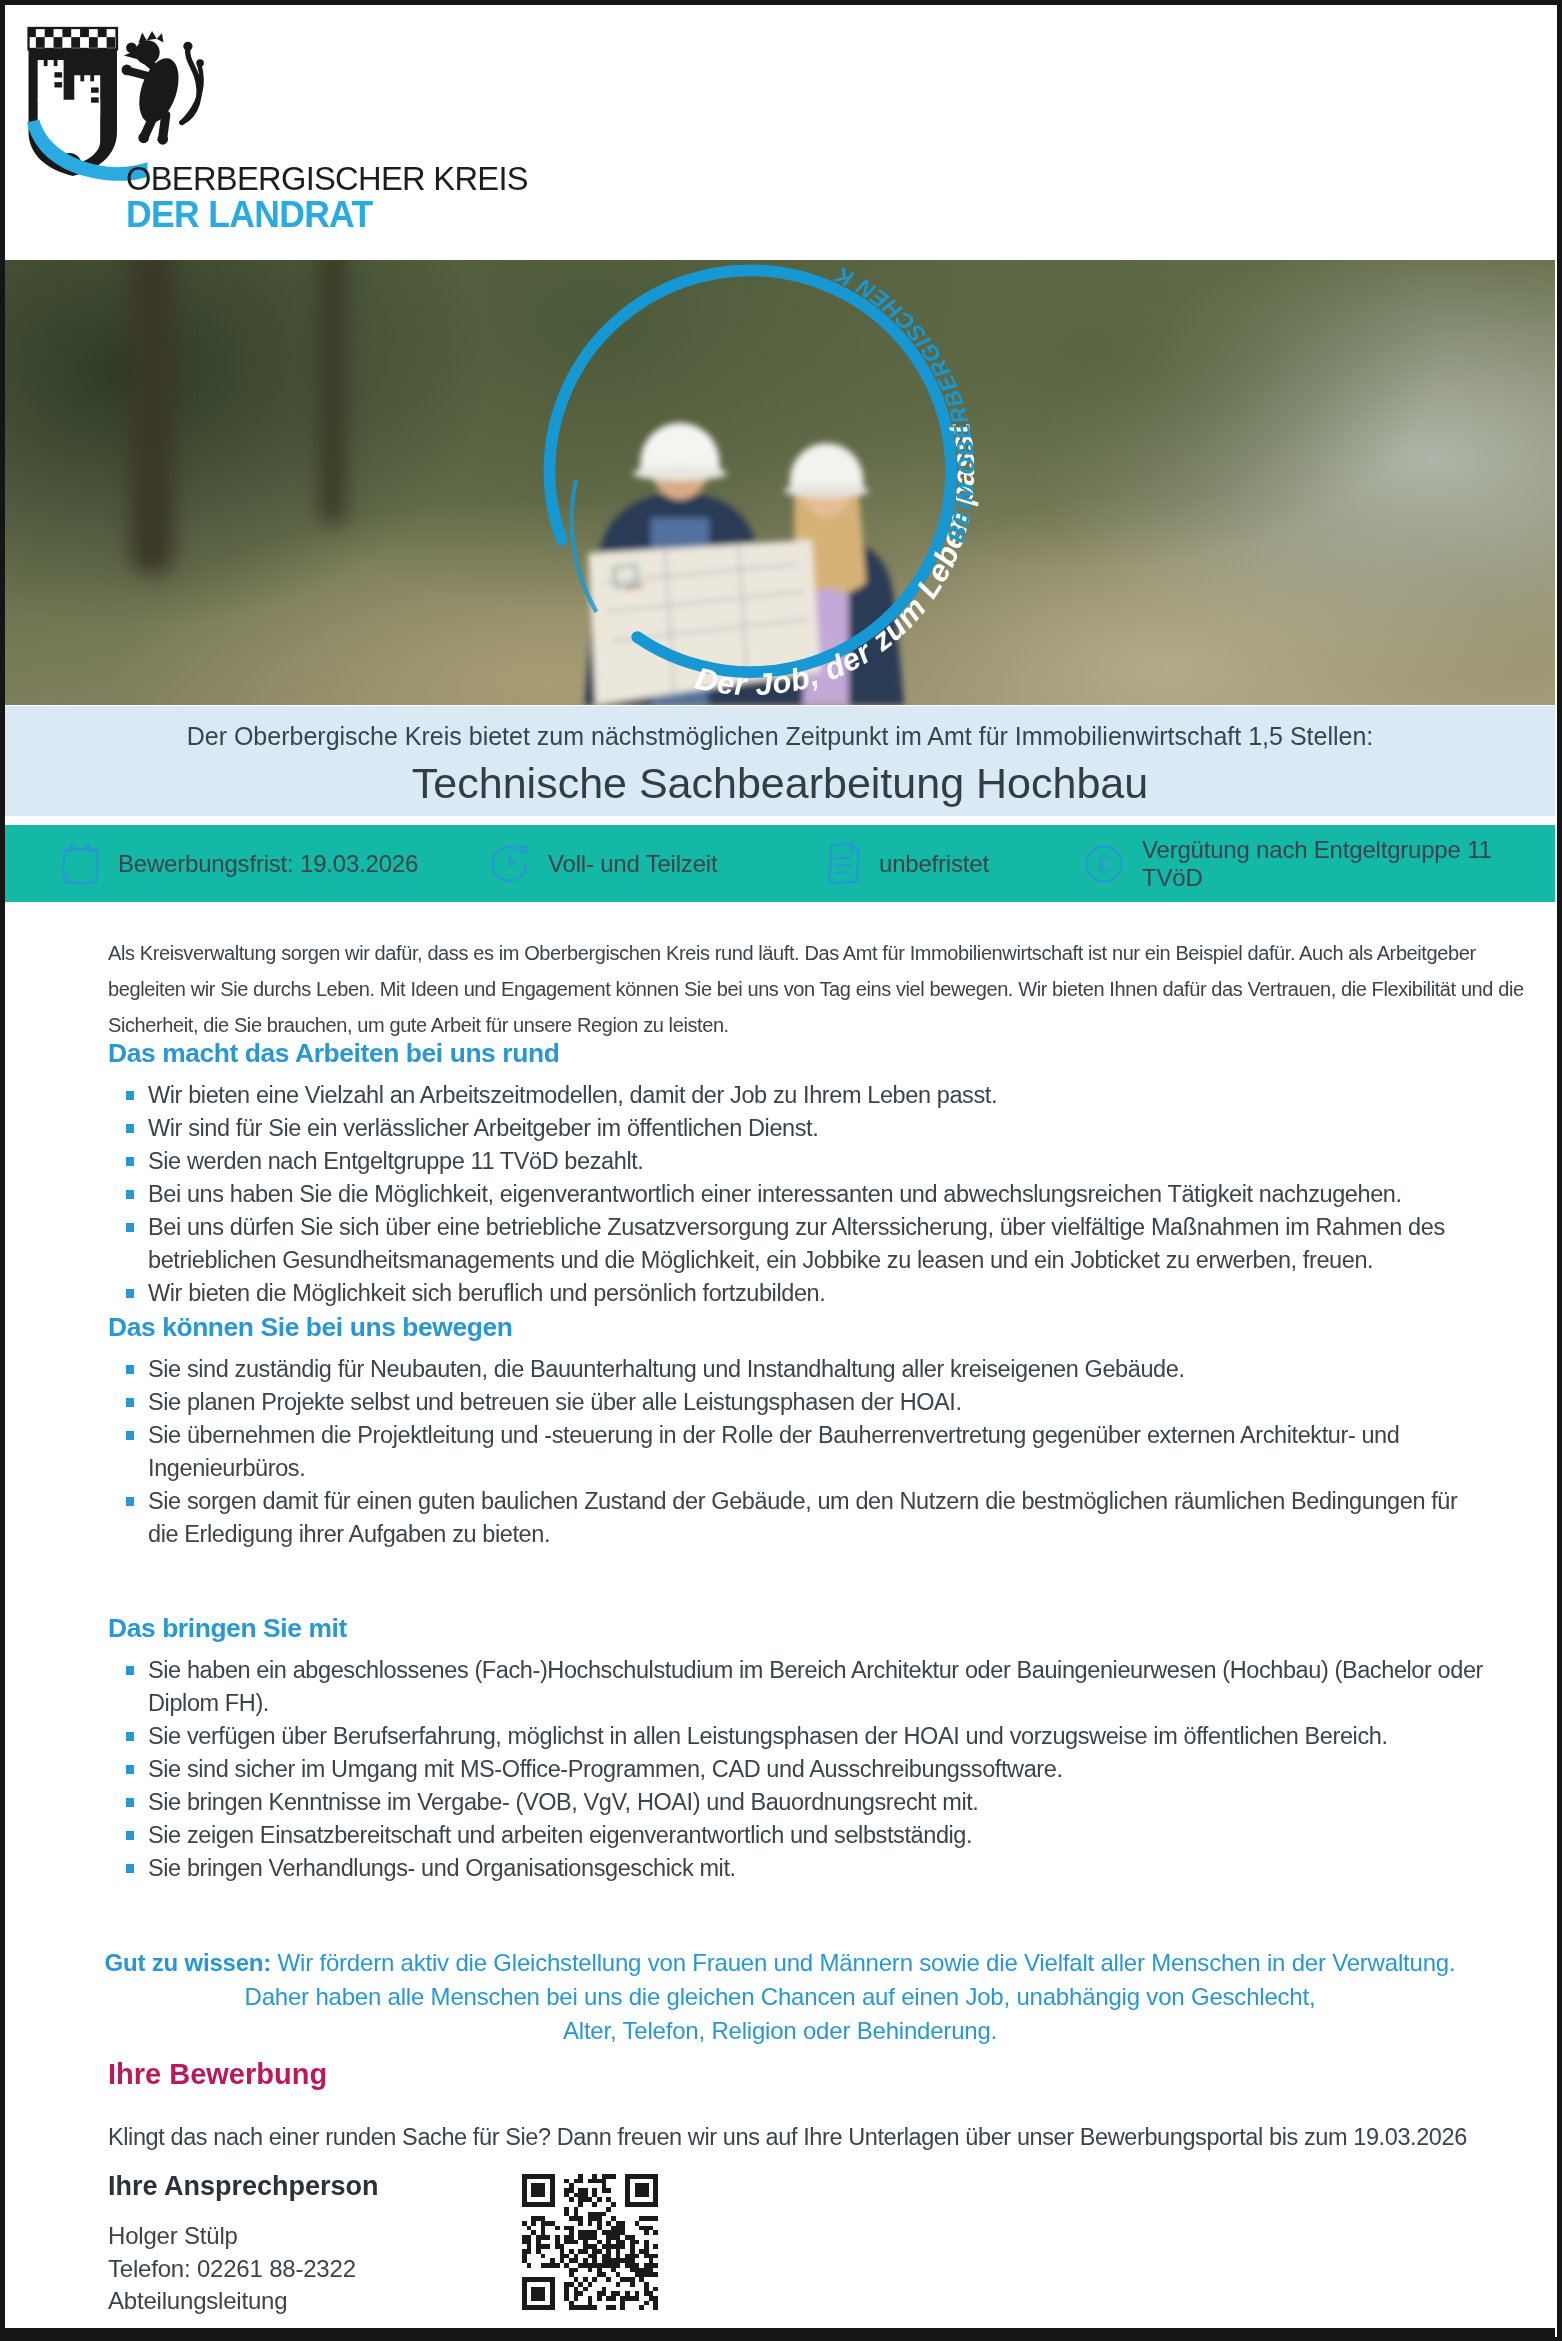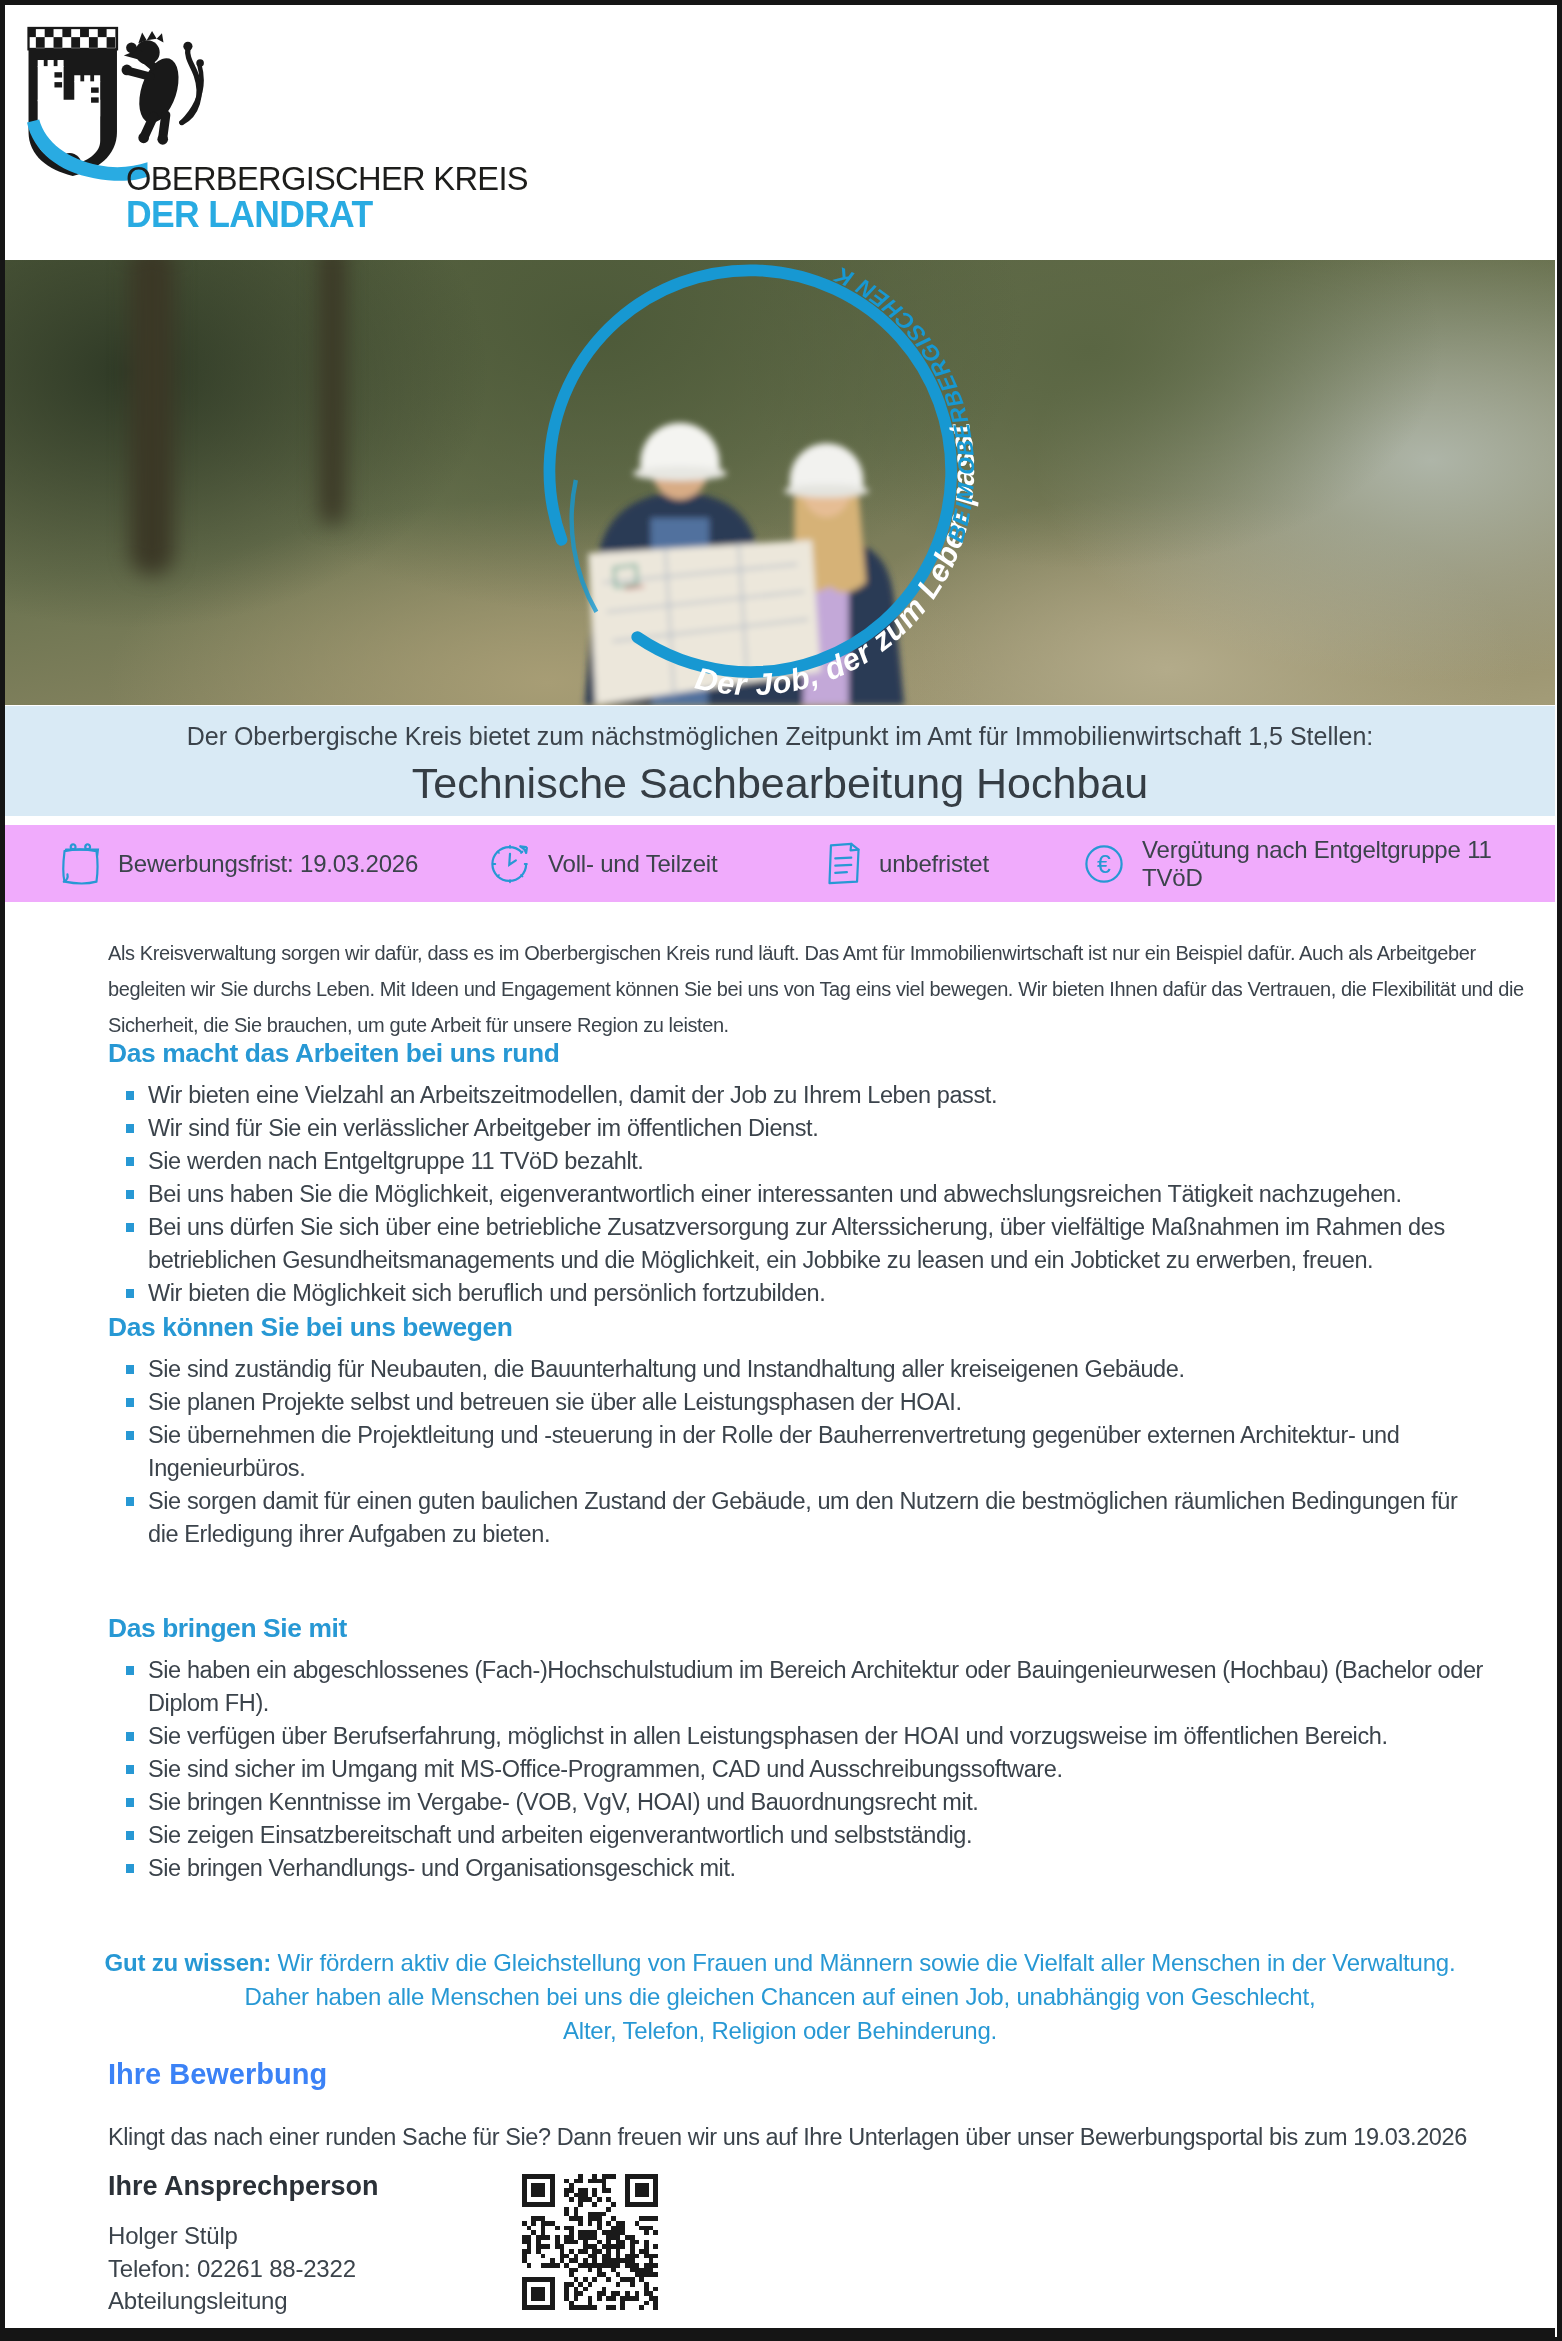--- a/index.html
+++ b/index.html
@@ -23,37 +23,37 @@
       radial-gradient(ellipse 587px 293px at 75% 92%, #b3ab8a 0%, rgba(179,171,138,0) 60%),
       linear-gradient(170deg,#55603f 0%, #6b7350 45%, #908a66 80%, #a39c78 100%);}
   .trunk{position:absolute;top:-14.7px;width:44px;height:330px;background:#3b3826;filter:blur(10.3px);
          border-radius:22px;}
   
   .band1{position:absolute;left:0;top:701px;width:1550px;height:110px;background:#d9eaf5;}
   .band-intro{position:absolute;left:0;top:16px;width:100%;text-align:center;font-size:25px;color:#3b434b;}
   .band-title{position:absolute;left:0;top:53px;width:100%;text-align:center;font-size:43px;color:#353d44;
               letter-spacing:0px;}
   .divider{position:absolute;left:0;top:811px;width:1550px;height:9.5px;background:#ffffff;}
-  .band2{position:absolute;left:0;top:820px;width:1550px;height:77px;background:#f0abfc;}
+  .band2{position:absolute;left:0;top:820px;width:1550px;height:77px;background:#14b8a6;}
   .fact{position:absolute;top:0;height:77px;display:flex;align-items:center;gap:16px;}
   .fact-label{font-size:24px;color:#3b434b;letter-spacing:-0.2px;}
   
   .intro{position:absolute;left:103px;top:910px;width:1416px;font-size:20px;line-height:36px;
          letter-spacing:-0.4px;color:#3b434b;}
   .section{position:absolute;left:103px;width:1420px;}
   .sec-heading{font-size:26.4px;font-weight:bold;color:#2798d4;letter-spacing:-0.4px;margin:0 0 10.3px 0;}
   ul.bullets{list-style:none;margin:0;padding:0;width:1379px;}
   ul.bullets li{position:relative;padding-left:40px;font-size:23.5px;line-height:33px;
                 letter-spacing:-0.4px;color:#3b434b;}
   ul.bullets li::before{content:"";position:absolute;left:17.6px;top:11.7px;width:8.8px;height:8.8px;
                 background:#2798d4;}
   .notice{position:absolute;left:0;top:1941px;width:1550px;text-align:center;color:#2798d4;
           font-size:24px;line-height:34px;letter-spacing:-0.2px;}
   .notice b{font-weight:bold;}
-  .app-heading{position:absolute;left:103px;top:2053px;font-size:29px;font-weight:bold;color:#3b82f6;}
+  .app-heading{position:absolute;left:103px;top:2053px;font-size:29px;font-weight:bold;color:#be185d;}
   .app-text{position:absolute;left:103px;top:2119px;width:1416px;font-size:23.5px;letter-spacing:-0.4px;
             color:#3b434b;}
   .contact-heading{position:absolute;left:103px;top:2166px;font-size:27px;font-weight:bold;color:#2b3138;}
   .contact-line{position:absolute;left:103px;font-size:24px;color:#3b434b;letter-spacing:-0.2px;}
   #qr{position:absolute;left:517px;top:2169px;}
   .footer-bar{position:absolute;left:0;bottom:0;width:1550px;height:8.8px;background:#151515;}
   .icon-fact{flex:0 0 auto;}
 </style>
 </head>
 <body>

